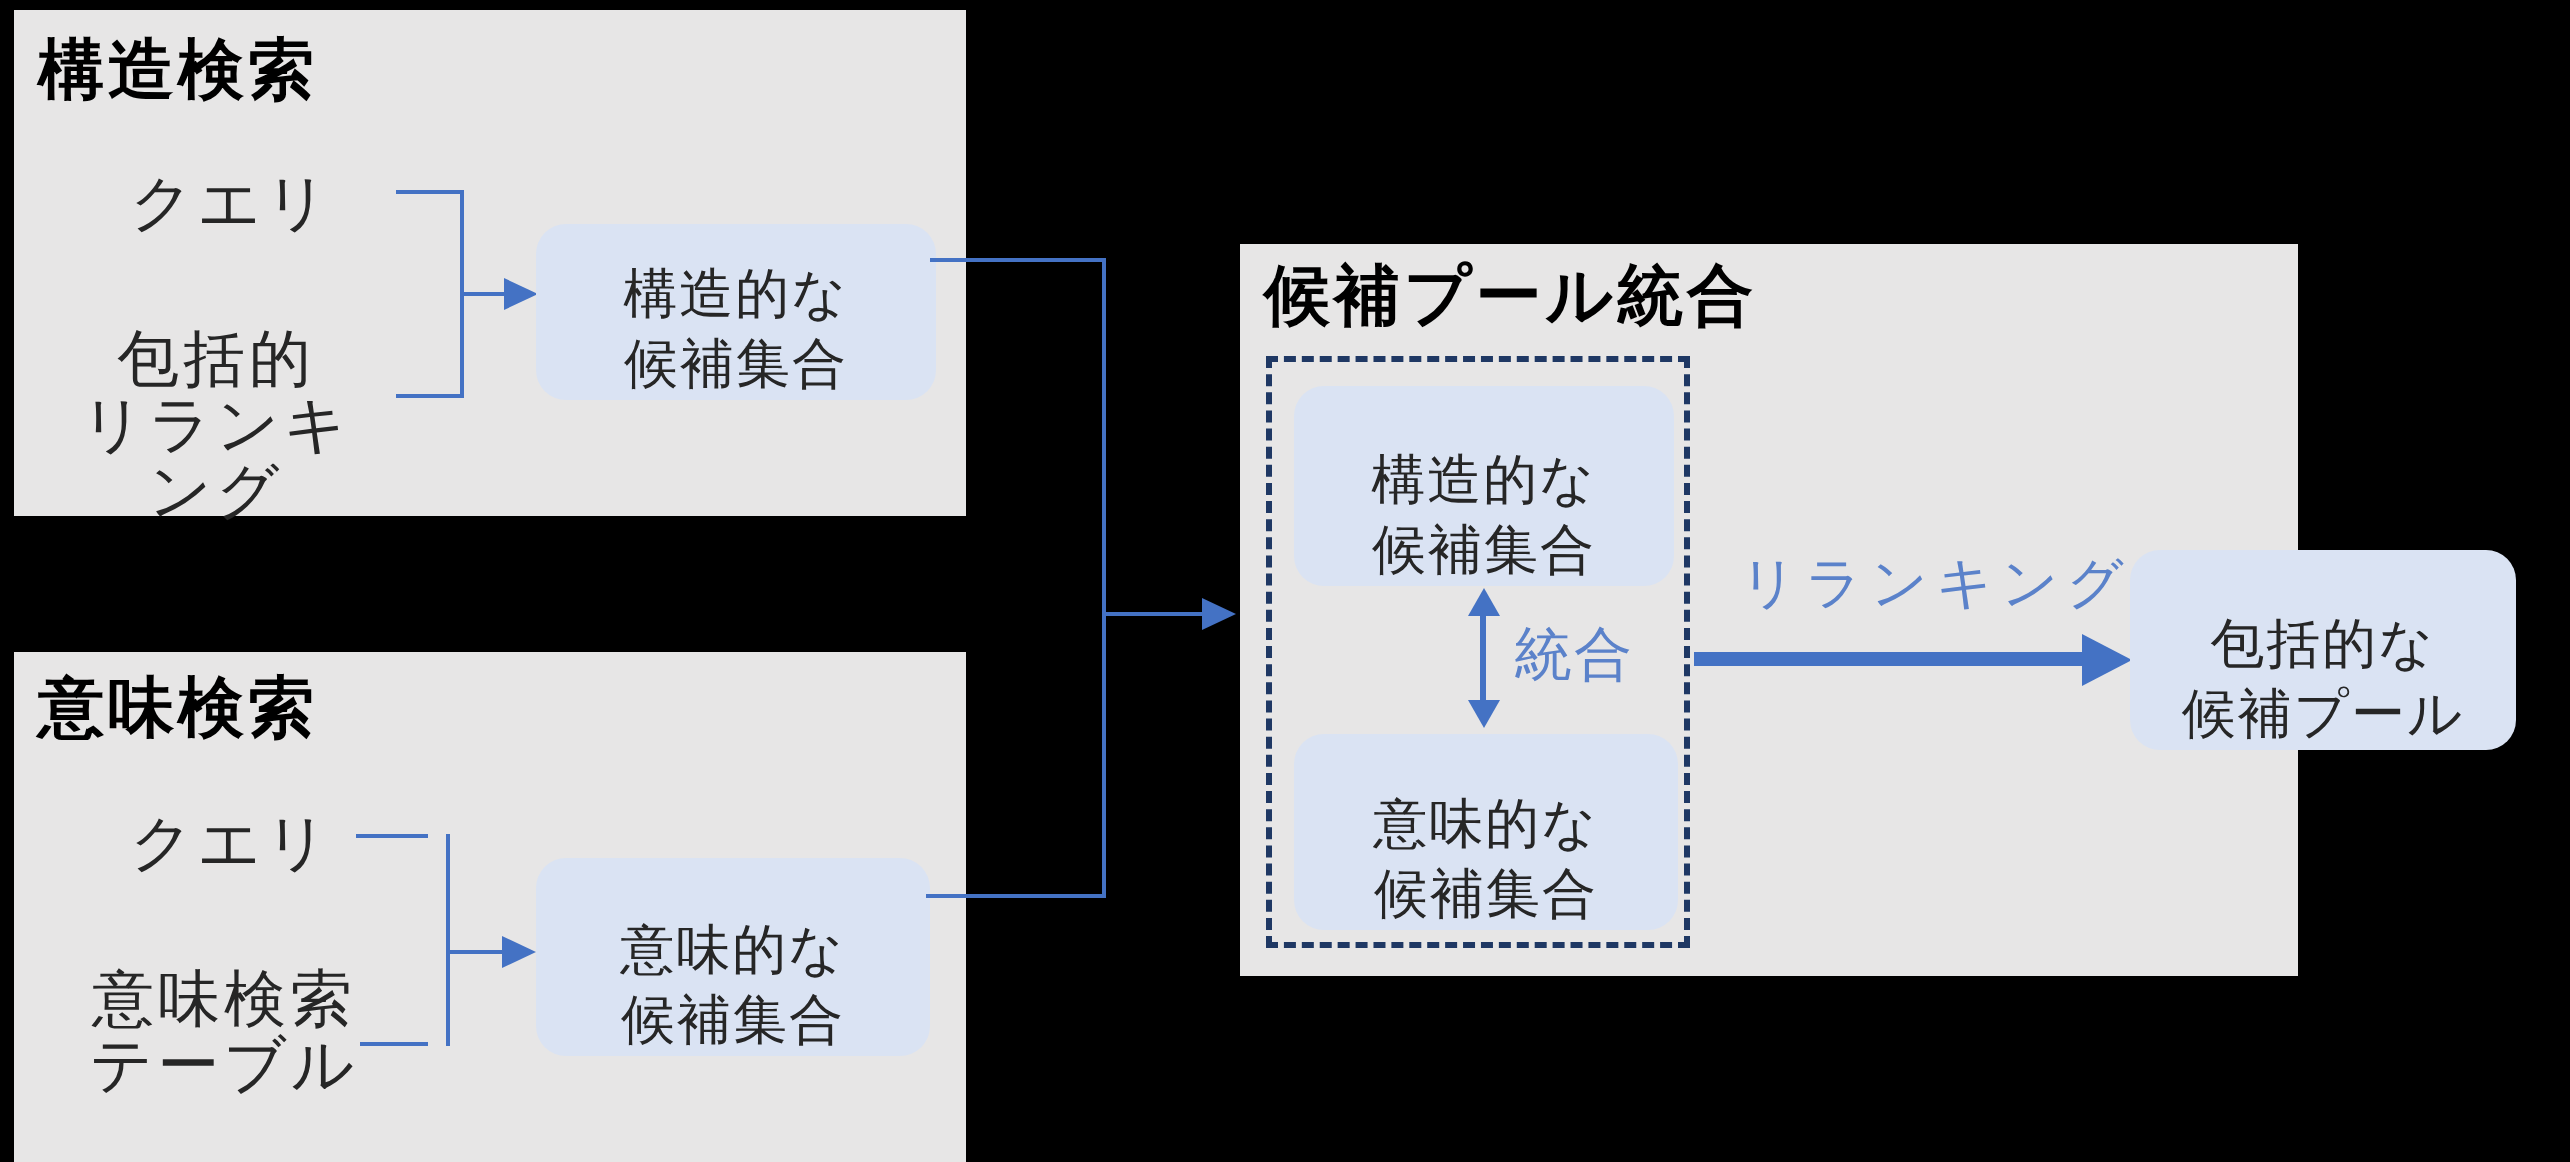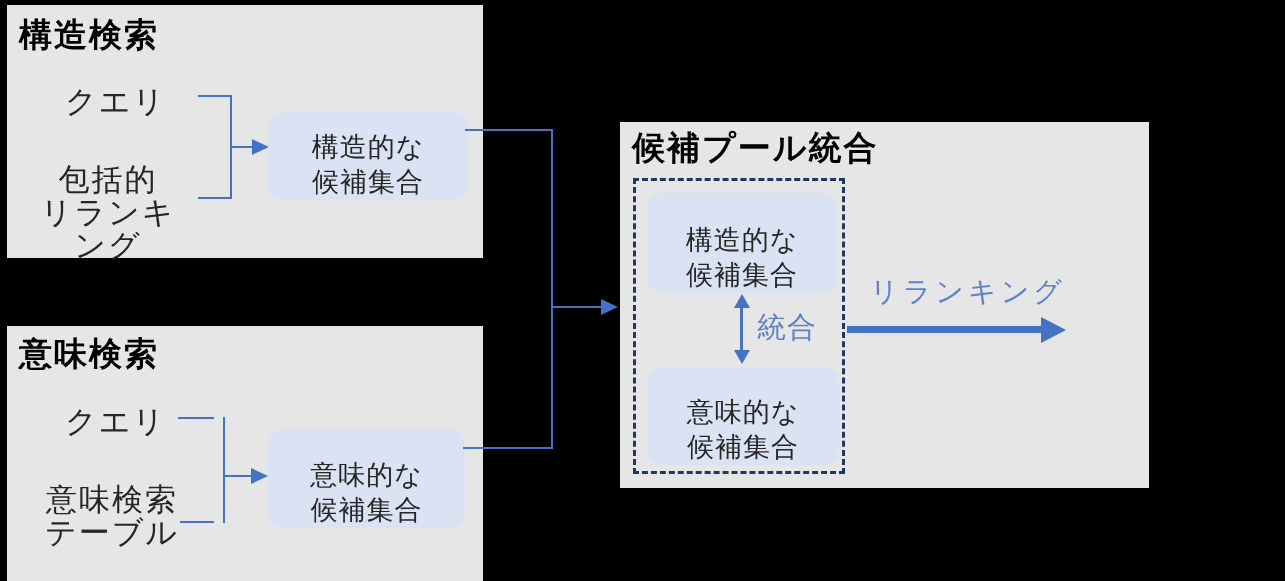--- a/index.html
+++ b/index.html
@@ -83,20 +83,24 @@
     <div class="tri-down" style="left:114px;top:228px;"></div>
     <div class="bluelabel" style="left:137px;top:186px;font-size:29px;letter-spacing:1px;">統合</div>
     <div class="bluebox" style="left:27px;top:245px;width:192px;height:98px;">
       <span>意味的な
 候補集合</span>
     </div>
 
     <div class="bluelabel" style="left:250px;top:151px;font-size:28px;letter-spacing:4px;">リランキング</div>
     <div class="hline" style="left:227px;top:204px;width:196px;height:7px;"></div>
     <div class="tri-right" style="left:421px;top:195px;border-top-width:13px;border-bottom-width:13px;border-left-width:25px;"></div>
+    <div class="bluebox" style="left:445px;top:153px;width:193px;height:100px;">
+      <span>包括的な
+候補プール</span>
+    </div>
   </section>
 
   <div class="hline" style="left:465px;top:129px;width:87px;height:2px;z-index:5;"></div>
   <div class="vline" style="left:551px;top:129px;width:2px;height:320px;z-index:5;"></div>
   <div class="hline" style="left:463px;top:447px;width:89px;height:2px;z-index:5;"></div>
   <div class="hline" style="left:551px;top:306px;width:51px;height:2px;z-index:5;"></div>
   <div class="tri-right" style="left:601px;top:299px;z-index:5;"></div>
 
 </div>
 

